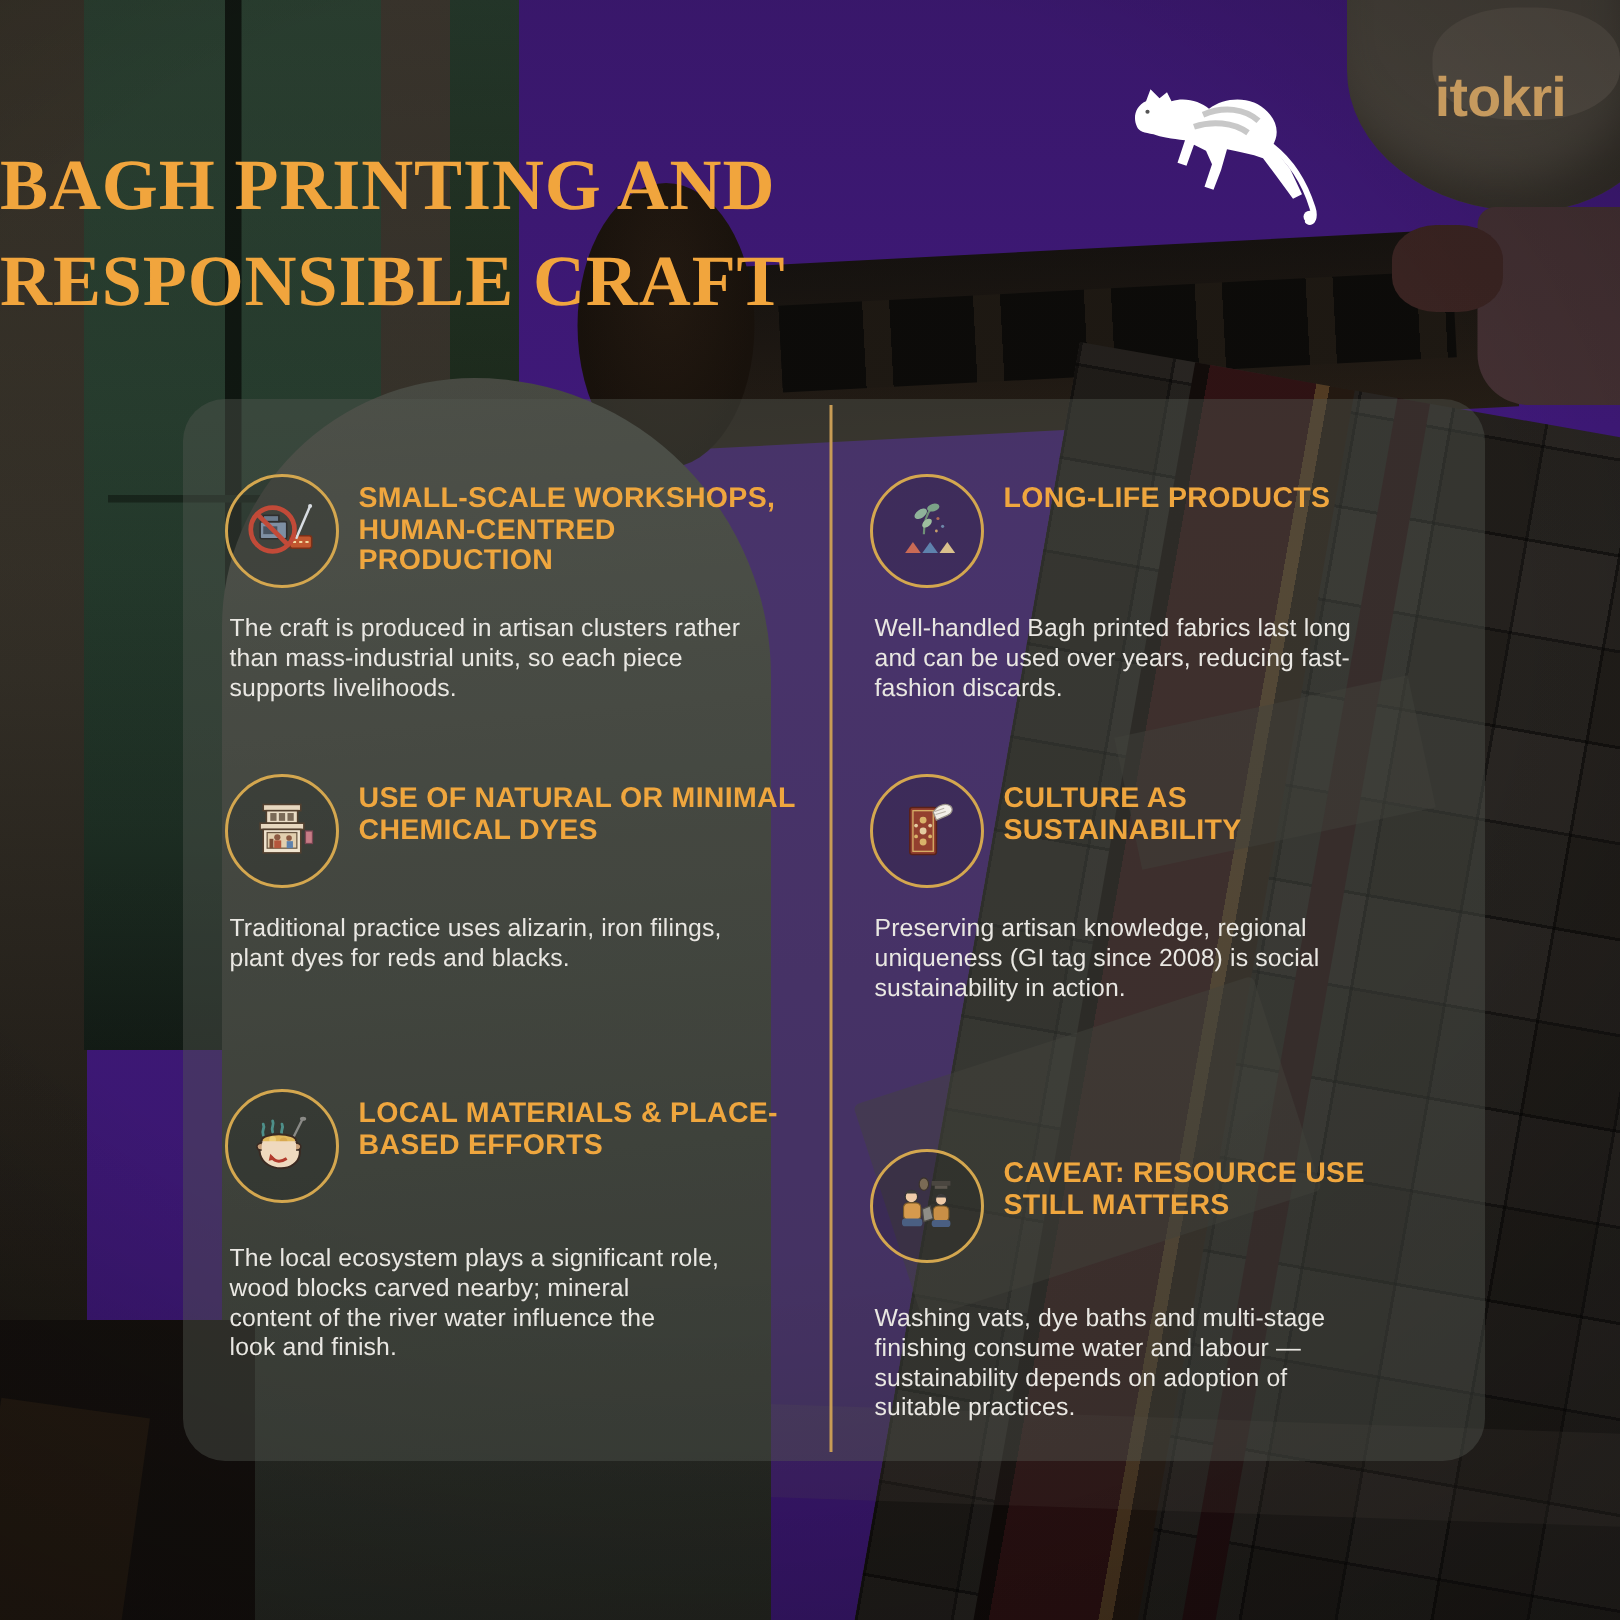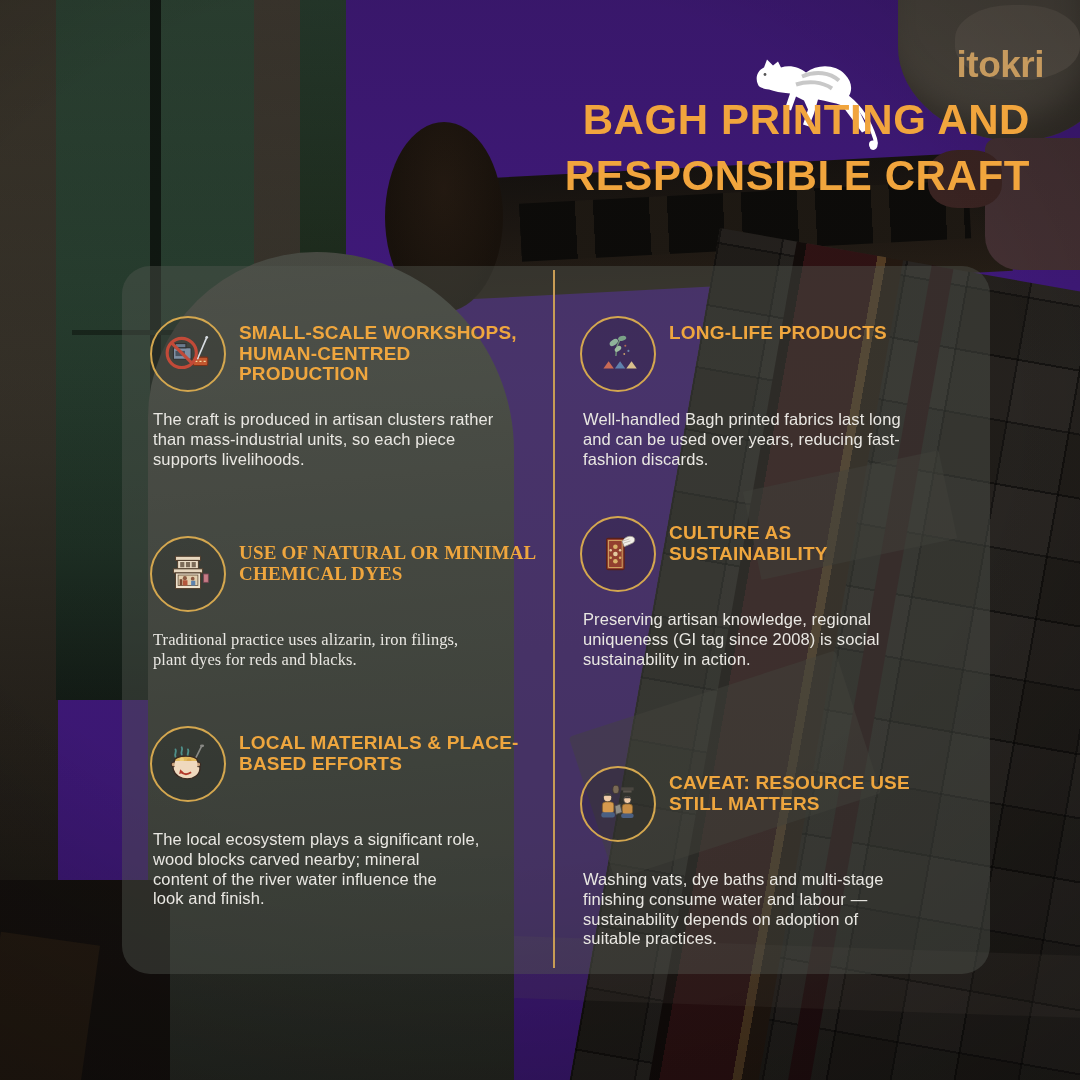--- a/index.html
+++ b/index.html
@@ -45,26 +45,26 @@
       radial-gradient(ellipse 120% 95% at 42% 38%,rgba(0,0,0,0) 42%,rgba(0,0,0,0.40) 100%),
       linear-gradient(180deg,rgba(12,10,8,0.30) 0%,rgba(8,7,5,0.16) 35%,rgba(6,5,4,0.30) 100%);}
   
   .panel{position:absolute;left:122px;top:266px;width:868px;height:708px;border-radius:28px;
     background:rgba(84,88,80,0.42);z-index:1;}
   .divider{position:absolute;left:553px;top:270px;width:2px;height:698px;z-index:2;}
   
   .logo{position:absolute;top:44px;right:36px;z-index:4;font-size:37px;font-weight:bold;letter-spacing:-0.5px;}
   .tiger{position:absolute;left:744px;top:50px;width:140px;height:116px;z-index:3;}
   .main-title{position:absolute;top:92px;left:0;width:1030px;z-index:4;margin:0;
-    text-align:right;font-size:42px;font-weight:800;letter-spacing:0.6px;line-height:1.34;
-    white-space:pre-line;}
+    text-align:left;font-size:48px;font-weight:800;letter-spacing:0.6px;line-height:1.34;
+    white-space:pre-line;font-family:Liberation Serif, serif;}
   
   .section{position:absolute;width:398px;z-index:3;}
   .s1{left:150px;top:316px;} .s2{left:580px;top:316px;width:402px;}
-  .s3{left:150px;top:536px;font-family:Liberation Serif, serif;} .s4{left:580px;top:516px;width:402px;}
+  .s3{left:150px;top:516px;} .s4{left:580px;top:516px;width:402px;}
   .s5{left:150px;top:726px;} .s6{left:580px;top:766px;width:402px;}
   .sec-head{display:flex;align-items:flex-start;gap:13px;}
   .icon-circle{width:76px;height:76px;border:2px solid #D4A74F;border-radius:50%;
     display:flex;align-items:center;justify-content:center;flex:0 0 auto;
     background:rgba(10,10,8,0.15);box-sizing:border-box;}
   .sec-title{font-weight:800;font-size:19px;line-height:1.08;letter-spacing:0.2px;
     padding-top:7px;margin:0;white-space:pre-line;}
   .sec-body{margin:18px 0 0 0;padding-left:3px;font-size:16.5px;line-height:1.2;
     letter-spacing:0.1px;color:#E9E7E2;white-space:pre-line;}
   .s5 .sec-body,.s6 .sec-body{margin-top:28px;}

